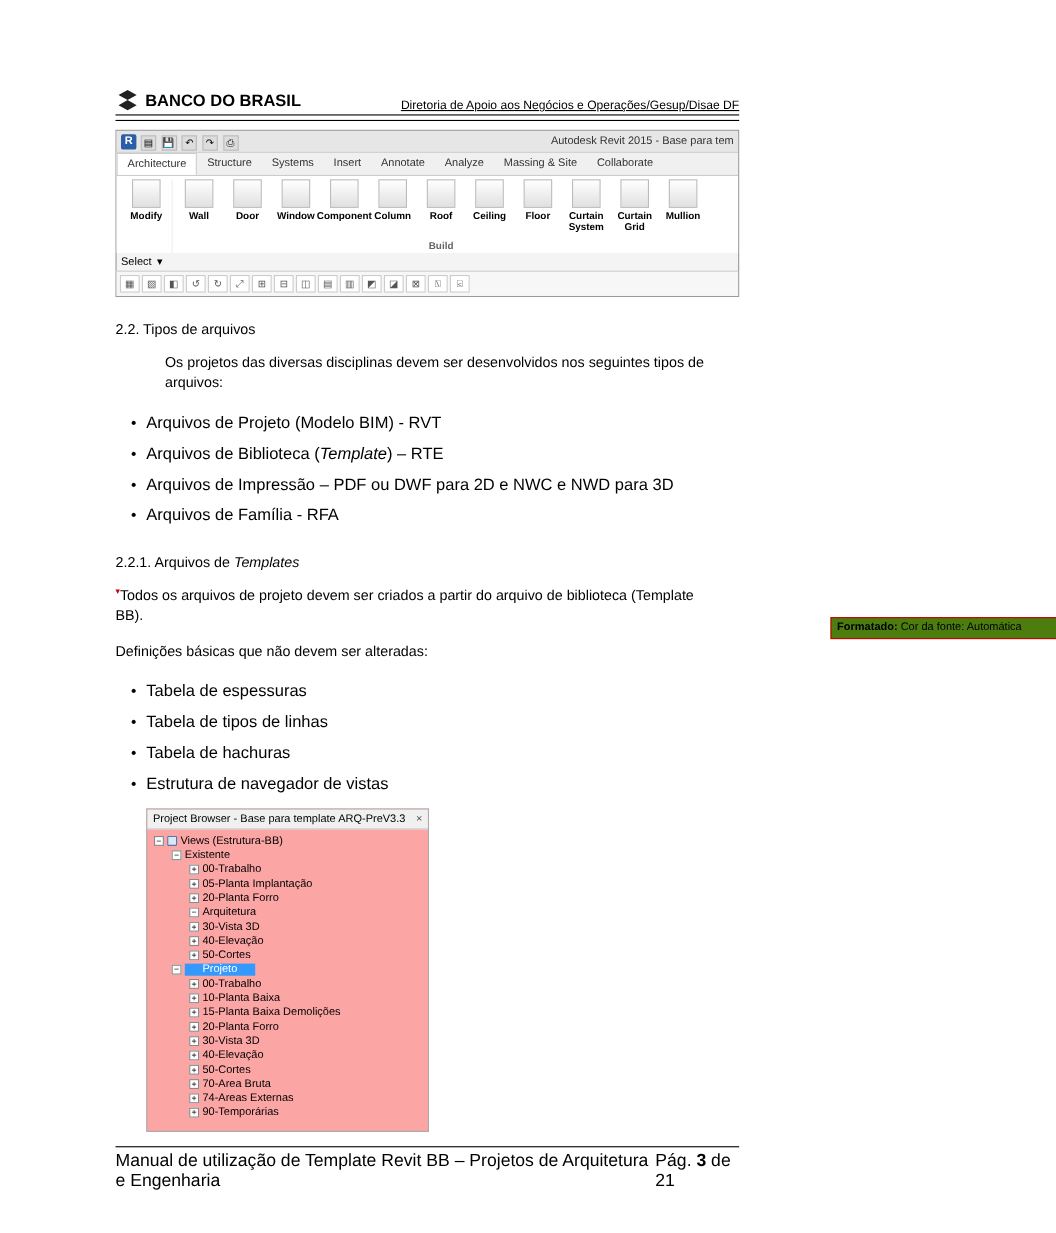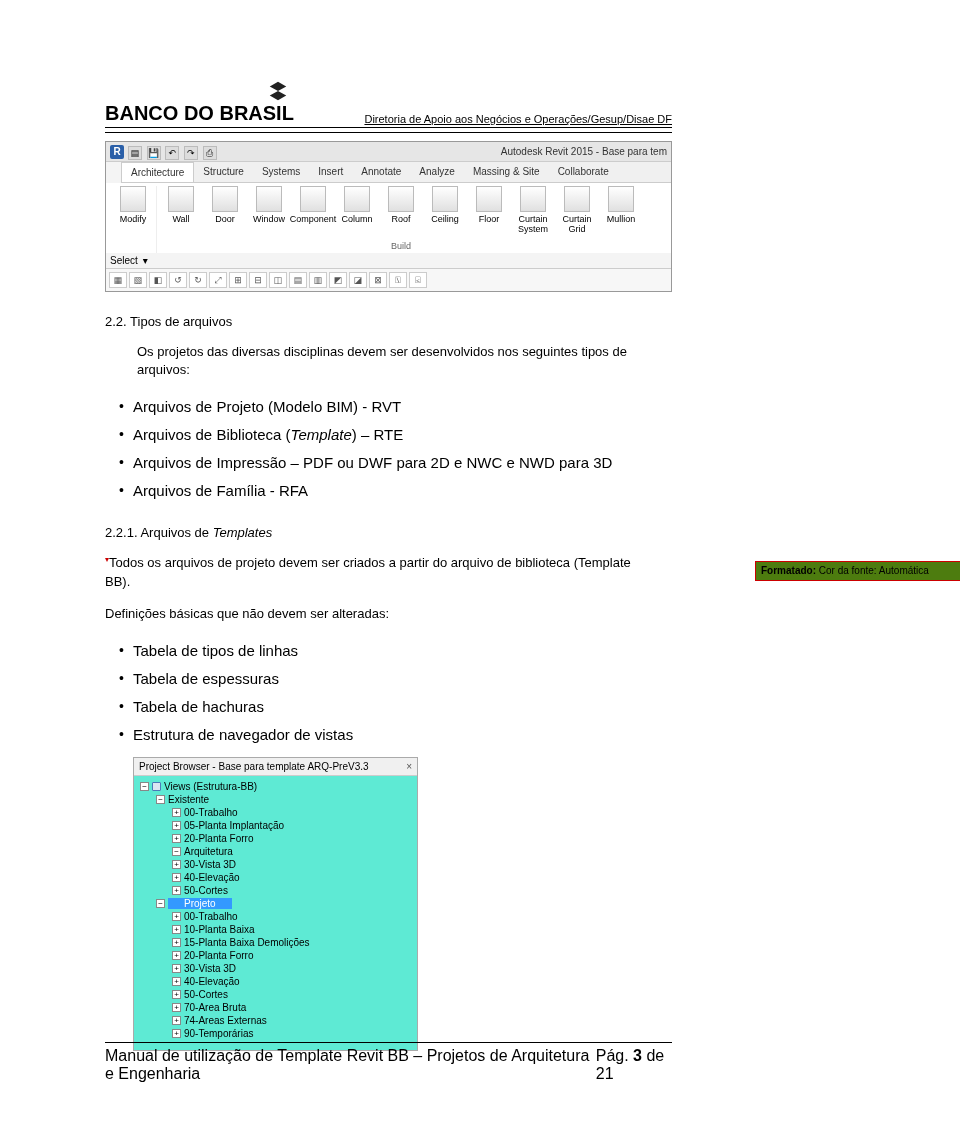--- a/index.html
+++ b/index.html
@@ -1,50 +1,50 @@
 <!DOCTYPE html>
 <html><head>
 <meta charset="utf-8">
 <style>
   * { box-sizing: border-box; margin: 0; padding: 0; }
   body { width: 960px; height: 1121px; font-family: Arial, sans-serif; font-size: 13px; background: #fff; position: relative; color: #000; }
   .page { padding: 80px 70px 40px 105px; width: 742px; position: relative; }
   .header-row { display: flex; align-items: flex-end; justify-content: space-between; border-bottom: 1px solid #000; padding-bottom: 2px; margin-bottom: 4px; }
-  .logo-block { display: flex; align-items: flex-end; font-weight: bold; font-size: 20px; flex-direction: column; }
+  .logo-block { display: flex; align-items: center; font-weight: bold; font-size: 15px; }
   .logo-icon { width: 22px; height: 22px; margin-right: 5px; display:inline-flex;align-items:center;justify-content:center;}
   .header-subtitle { font-size: 11px; text-align: center; text-decoration: underline; }
   .rule2 { border-top: 1px solid #000; margin-bottom: 8px; }
   .revit-shot { border: 1px solid #999; background:#f4f4f4; margin-bottom:22px;}
   .titlebar { display:flex; align-items:center; height:20px; background:#e6e6e6; border-bottom:1px solid #ccc; padding:0 4px; gap:4px; }
   .r-logo { width:14px;height:14px;background:#2a5fa8;display:inline-flex;align-items:center;justify-content:center;color:#fff;font-size:10px;font-weight:bold;border-radius:2px;}
   .title-icons span { width:14px;height:14px;display:inline-block;background:#ddd;border:1px solid #bbb;margin-right:1px;font-size:9px;text-align:center;line-height:12px;}
   .title-text{font-size:10px;margin-left:auto;color:#333;}
-  .tabs-row { display:flex; background:#f0f0f0; border-bottom:1px solid #ccc; font-size:10px;margin-left:15px;}
+  .tabs-row { display:flex; background:#f0f0f0; border-bottom:1px solid #ccc; font-size:10px;}
   .tab { padding:4px 9px; color:#333; cursor:pointer;}
   .tab.active{background:#fff;border-top:1px solid #ccc;border-left:1px solid #ccc;border-right:1px solid #ccc;font-weight:normal;}
-  .ribbon { display:flex; background:#fff; padding:3px 4px 0; gap:1px; height:70px; align-items:flex-start;}
+  .ribbon { display:flex; background:#fff; padding:3px 4px 0; gap:1px; height:70px; align-items:flex-start;font-weight:bold;}
   .ribbon-group { display:flex;flex-direction:column;align-items:center;border-right:1px solid #eee;padding:0 3px;height:100%;}
   .ribbon-group.last{border-right:none;}
   .ribbon-tools { display:flex;gap:4px;}
   .tool { display:flex;flex-direction:column;align-items:center;width:40px;font-size:9px;text-align:center;gap:2px;}
   .tool .ticon { width:26px;height:26px;border:1px solid #bbb;background:linear-gradient(#fff,#e0e0e0);}
   .group-label{font-size:9px;color:#666;margin-top:auto;padding-bottom:2px;}
   .select-dd{font-size:10px;display:flex;align-items:center;gap:5px;padding:2px 4px;}
   .iconbar{display:flex;gap:2px;padding:3px;border-top:1px solid #ccc;background:#f7f7f7;}
   .iconbar span{width:18px;height:16px;border:1px solid #ccc;background:#fff;font-size:9px;text-align:center;line-height:14px;color:#555;}
   .content h2 { font-size: 13px; font-weight: normal; margin: 20px 0 14px; }
   .content p { font-size: 13px; margin: 10px 0 14px; line-height: 1.4; }
   .content ul.bullets { list-style: none; padding-left: 28px; margin-bottom:8px;}
   .content ul.bullets li { position:relative; padding:2px 0; font-size:15px; line-height:1.6;}
   .content ul.bullets li::before { content:"•"; position:absolute; left:-14px; font-size:14px;}
   .italic { font-style: italic; }
   .indent-para { margin-left:28px; position:relative; line-height:1.8; text-align:justify;}
   .track-mark{color:#c00;font-size:8px;vertical-align:super;}
   .comment-box { position:absolute; left:755px; width:224px; font-size:10px; border:1px solid #c00; background:#4d7c0f; padding:3px 5px; line-height:1.2;}
-  .pb-shot{border:1px solid #aaa;width:285px;margin-top:6px;background:#5eead4;font-size:10px;}
+  .pb-shot{border:1px solid #aaa;width:257px;margin-top:6px;background:#fca5a5;font-size:10px;}
   .pb-title{background:#f0f0f0;border-bottom:1px solid #ccc;padding:3px 5px;display:flex;justify-content:space-between;align-items:center;font-size:10px;}
   .pb-title .x{font-family:sans-serif;color:#555;}
   .tree{padding:4px 2px 10px 6px;}
   .tree-row{display:flex;align-items:center;gap:3px;padding:1px 0;font-size:10px;white-space:nowrap;}
   .expander{width:9px;height:9px;border:1px solid #888;display:inline-flex;align-items:center;justify-content:center;font-size:8px;line-height:7px;background:#fff;}
   .view-ic{width:9px;height:9px;border:1px solid #4a7ab8;background:#dde6f2;display:inline-block;border-radius:1px;}
   .lvl1{padding-left:0;}
   .lvl2{padding-left:16px;}
   .lvl3{padding-left:32px;}
   .sel{background:#3399ff;color:#fff;padding:0 16px;}
@@ -168,40 +168,40 @@
       <span>◩</span>
       <span>◪</span>
       <span>⊠</span>
       <span>⍂</span>
       <span>⍃</span>
     </div>
   </div>
 
   <div class="content">
     <h2>2.2. Tipos de arquivos</h2>
-    <p style="margin-left:32px;">Os projetos das diversas disciplinas devem ser desenvolvidos nos seguintes tipos de arquivos:</p>
+    <p style="margin-left:45px;">Os projetos das diversas disciplinas devem ser desenvolvidos nos seguintes tipos de arquivos:</p>
     <ul class="bullets" id="file-types">
         <li>Arquivos de Projeto (Modelo BIM) - RVT</li>
         <li>Arquivos de Biblioteca (<span class="italic">Template</span>) – RTE</li>
         <li>Arquivos de Impressão – PDF ou DWF para 2D e NWC e NWD para 3D</li>
         <li>Arquivos de Família - RFA</li>
       </ul>
 
     <h2>
       <span>2.2.1. Arquivos de </span><span class="italic">Templates</span>
     </h2>
     <p class="indent-para" id="template-para">
       <span class="track-mark">▾</span><span>Todos os arquivos de projeto devem ser criados a partir do arquivo de biblioteca (Template</span><br>
       <span>BB).</span>
     </p>
 
     <p style="">Definições básicas que não devem ser alteradas:</p>
     <ul class="bullets" id="defs-list">
+        <li>Tabela de espessuras</li>
         <li>Tabela de tipos de linhas</li>
-        <li>Tabela de espessuras</li>
         <li>Tabela de hachuras</li>
         <li>Estrutura de navegador de vistas</li>
       </ul>
 
     <div class="pb-shot" style="margin-left:28px;">
       <div class="pb-title">
         <span>Project Browser - Base para template ARQ-PreV3.3</span>
         <span class="x">×</span>
       </div>
       <div class="tree" id="tree">

